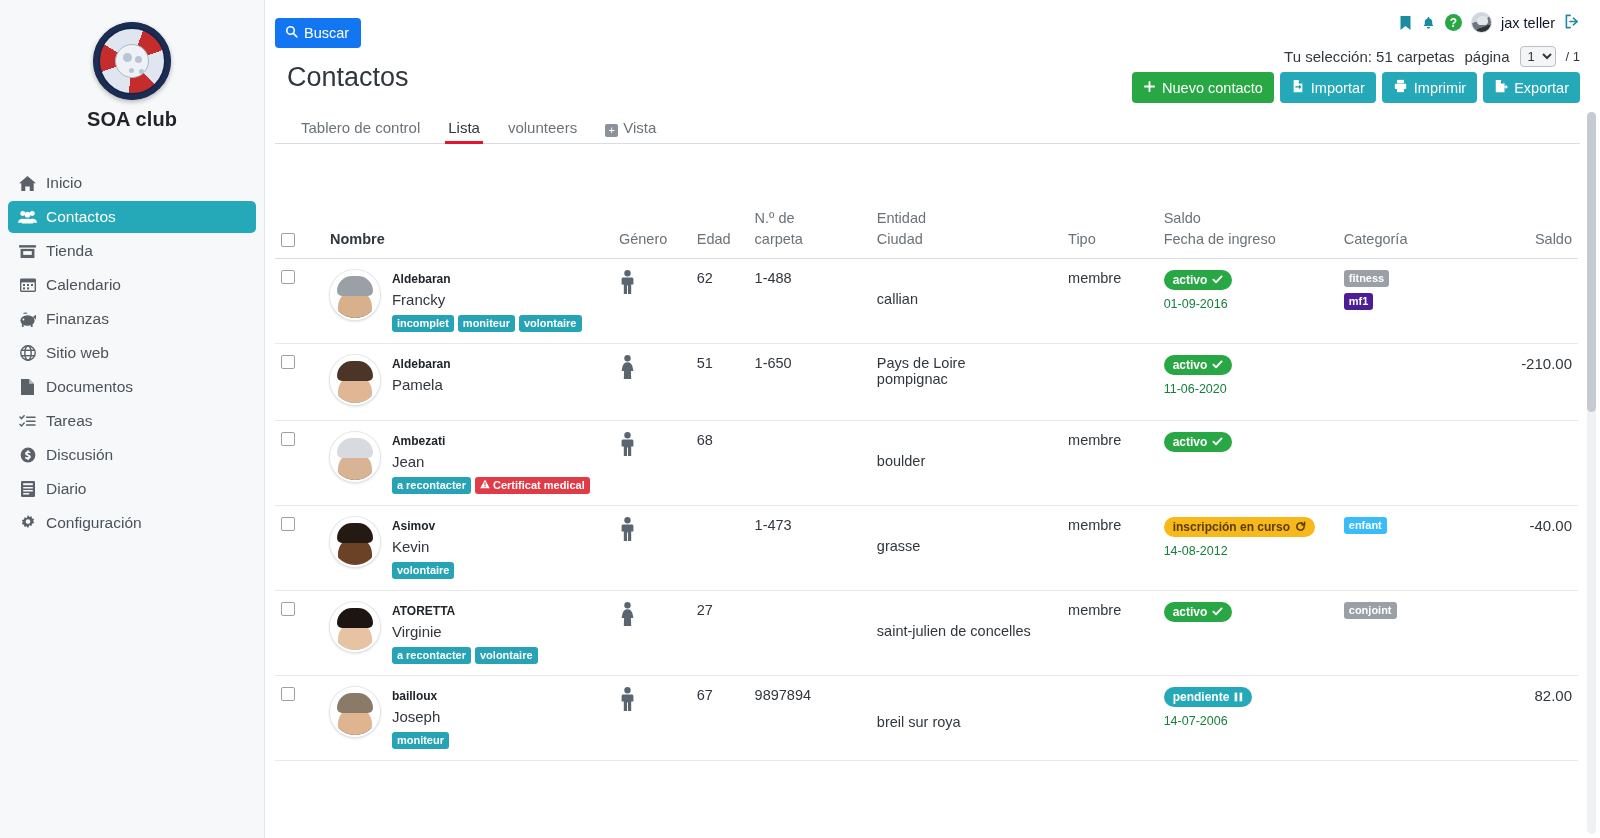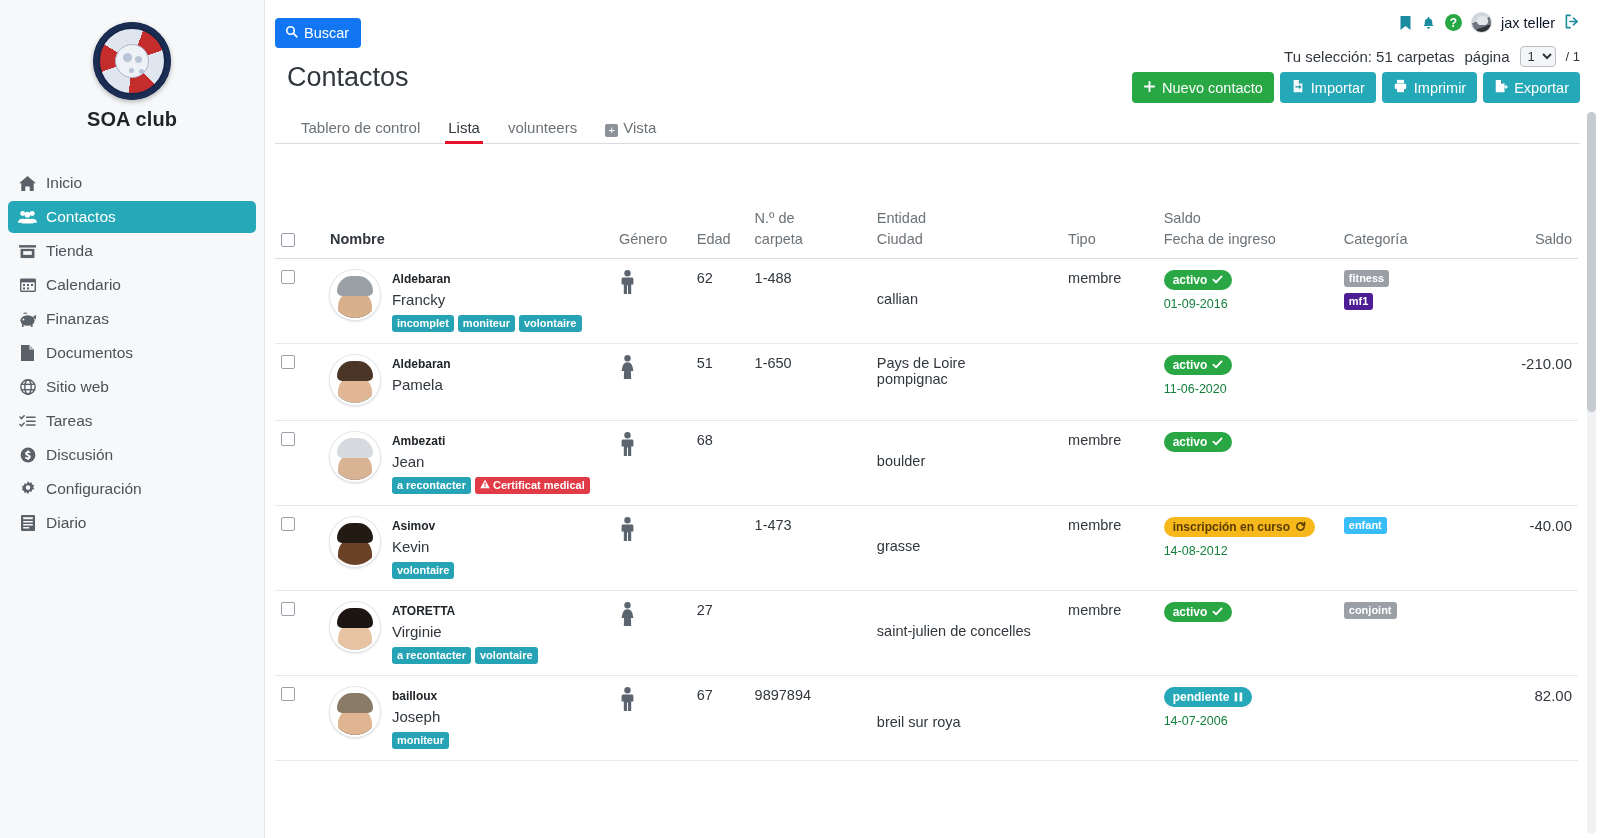--- a/index.html
+++ b/index.html
@@ -422,37 +422,37 @@
               <circle cx="4.6" cy="8" r="1" fill="#f7f8f9"></circle>
               <path d="M4 1.6c1.4-1.6 4-1.6 5.2 0-1.8.4-3.6.4-5.2 0z"></path>
               <rect x="3" y="13" width="1.8" height="3"></rect>
               <rect x="12.6" y="13" width="1.8" height="3"></rect>
             </svg>
           </span>
           <span>Finanzas</span>
         </div>
         <div class="nav-item">
           <span class="ico">
-            <svg width="13" height="16" viewBox="0 0 13 16" fill="currentColor">
-              <path d="M0 0h8.2L13 4.8V16H0z"></path>
-              <path d="M8.2 0 13 4.8H8.2z" fill="#b9bfc6"></path>
-            </svg>
-          </span>
-          <span>Documentos</span>
-        </div>
-        <div class="nav-item">
-          <span class="ico">
             <svg width="16" height="16" viewBox="0 0 16 16" fill="none" stroke="currentColor" stroke-width="1.4">
               <circle cx="8" cy="8" r="7.2"></circle>
               <ellipse cx="8" cy="8" rx="3.2" ry="7.2"></ellipse>
               <line x1="0.9" y1="5.3" x2="15.1" y2="5.3"></line>
               <line x1="0.9" y1="10.7" x2="15.1" y2="10.7"></line>
             </svg>
           </span>
           <span>Sitio web</span>
+        </div>
+        <div class="nav-item">
+          <span class="ico">
+            <svg width="13" height="16" viewBox="0 0 13 16" fill="currentColor">
+              <path d="M0 0h8.2L13 4.8V16H0z"></path>
+              <path d="M8.2 0 13 4.8H8.2z" fill="#b9bfc6"></path>
+            </svg>
+          </span>
+          <span>Documentos</span>
         </div>
         <div class="nav-item">
           <span class="ico">
             <svg width="17" height="15" viewBox="0 0 18 16" fill="none" stroke="currentColor" stroke-width="1.6" stroke-linecap="round">
               <path d="M1 3.3l1.6 1.6L5.4 1.8"></path>
               <path d="M1 11.1l1.6 1.6 2.8-3.1"></path>
               <line x1="8" y1="3.4" x2="17" y2="3.4"></line>
               <line x1="8" y1="7.6" x2="17" y2="7.6"></line>
               <line x1="8" y1="11.8" x2="17" y2="11.8"></line>
             </svg>
@@ -463,38 +463,38 @@
           <span class="ico">
             <svg width="16" height="16" viewBox="0 0 16 16" fill="currentColor">
               <circle cx="8" cy="8" r="7.4"></circle>
               <path d="M8.9 3.6v.9c.9.1 1.6.5 1.6.5l-.5 1.5s-.8-.4-1.6-.4c-.6 0-.9.2-.9.6 0 1.1 3.3.7 3.3 3.1 0 1.2-.8 2-2 2.2v1h-1.6v-1c-1 0-1.9-.4-2.3-.7l.6-1.5s.9.5 1.9.5c.7 0 1-.2 1-.6 0-1.2-3.3-.7-3.3-3.1 0-1.1.7-1.9 1.9-2.1v-.9z" fill="#f7f8f9"></path>
             </svg>
           </span>
           <span>Discusión</span>
         </div>
         <div class="nav-item">
           <span class="ico">
-            <svg width="16" height="16" viewBox="0 0 16 16" fill="currentColor">
-              <path d="M8 0l1.3 1.9 2.2-.6.5 2.2 2.2.6-1 2 1 2-2.2.6-.5 2.2-2.2-.6L8 13.2 6.7 11.3l-2.2.6L4 9.7 1.8 9.1l1-2-1-2 2.2-.6.5-2.2 2.2.6z"></path>
-              <circle cx="8" cy="6.6" r="2.3" fill="#f7f8f9"></circle>
-            </svg>
-          </span>
-          <span>Configuración</span>
-        </div>
-        <div class="nav-item">
-          <span class="ico">
             <svg width="14" height="16" viewBox="0 0 14 16" fill="currentColor">
               <rect x="0" y="0" width="14" height="16" rx="1.2"></rect>
               <rect x="2.2" y="2.2" width="9.6" height="2" fill="#f7f8f9"></rect>
               <rect x="2.2" y="6" width="9.6" height="1.5" fill="#f7f8f9"></rect>
               <rect x="2.2" y="9" width="9.6" height="1.5" fill="#f7f8f9"></rect>
               <rect x="2.2" y="12" width="6" height="1.5" fill="#f7f8f9"></rect>
             </svg>
           </span>
           <span>Diario</span>
+        </div>
+        <div class="nav-item">
+          <span class="ico">
+            <svg width="16" height="16" viewBox="0 0 16 16" fill="currentColor">
+              <path d="M8 0l1.3 1.9 2.2-.6.5 2.2 2.2.6-1 2 1 2-2.2.6-.5 2.2-2.2-.6L8 13.2 6.7 11.3l-2.2.6L4 9.7 1.8 9.1l1-2-1-2 2.2-.6.5-2.2 2.2.6z"></path>
+              <circle cx="8" cy="6.6" r="2.3" fill="#f7f8f9"></circle>
+            </svg>
+          </span>
+          <span>Configuración</span>
         </div>
       </nav>
   </aside>
 
   <section class="main">
 
     <div class="topbar">
       <button class="search-btn">
         <span>
           <svg width="13" height="13" viewBox="0 0 16 16" fill="none" stroke="#fff" stroke-width="2">

